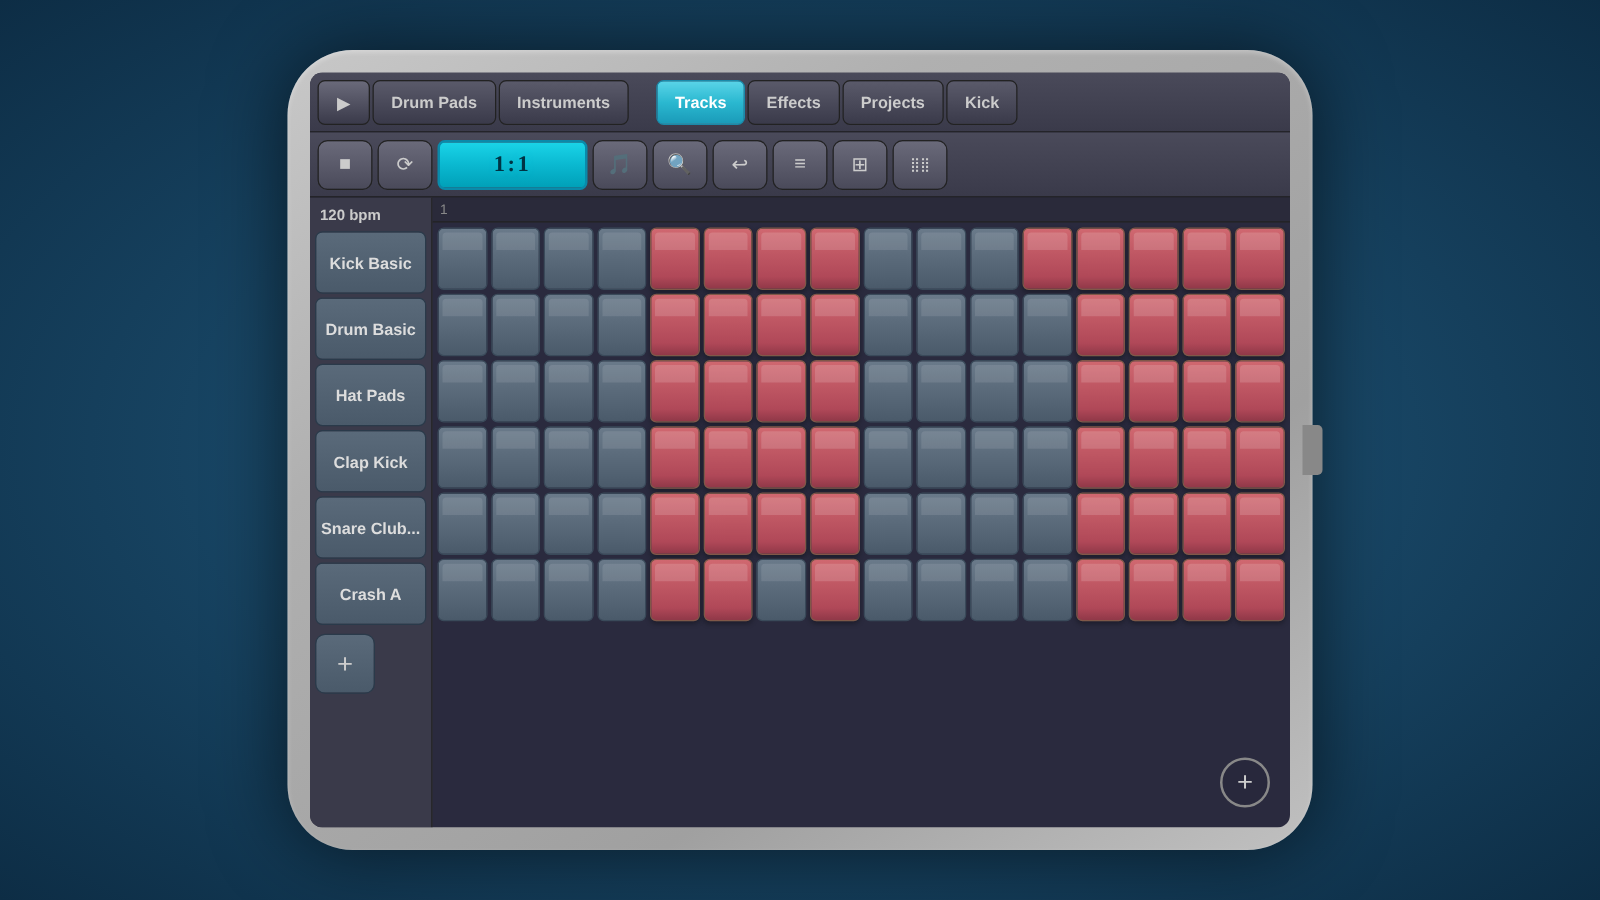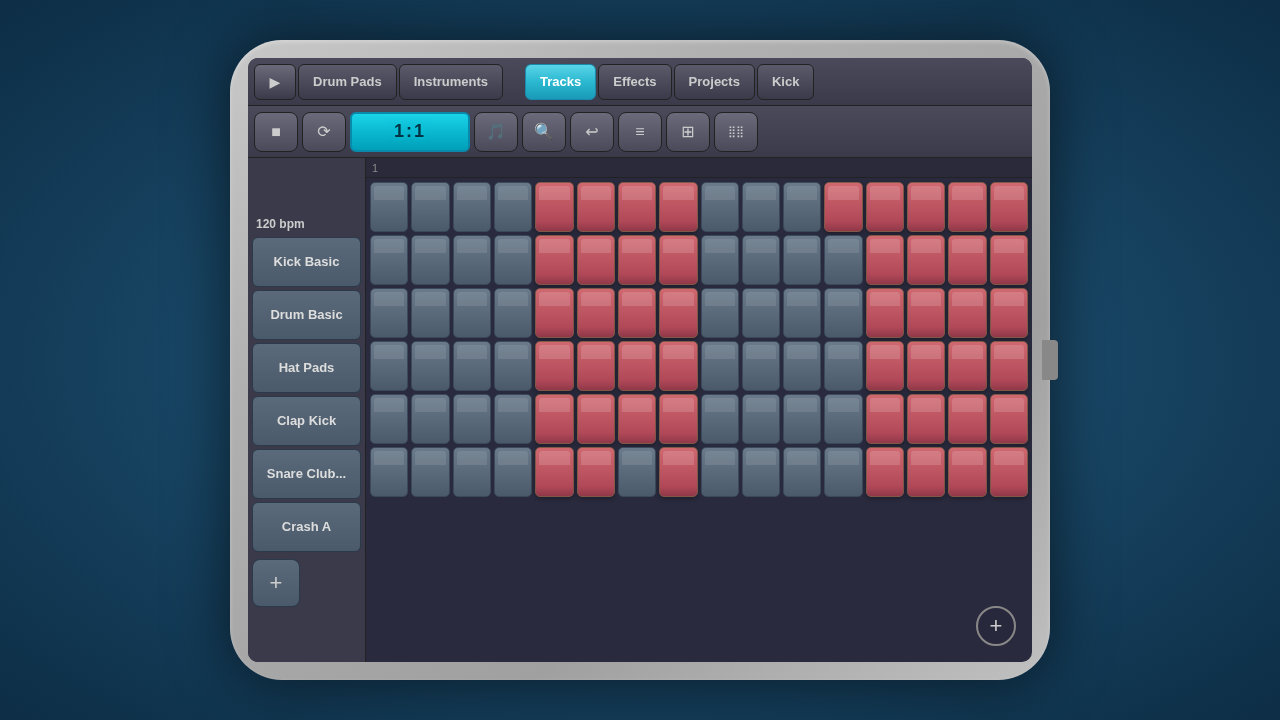--- a/index.html
+++ b/index.html
@@ -124,41 +124,40 @@
       align-items: center;
       justify-content: center;
       position: relative;
       overflow: hidden;
     }
 
     .display-text {
       color: #003344;
       font-size: 18px;
       font-weight: bold;
-      font-family: Liberation Sans, sans-serif;
+      font-family: Liberation Serif, serif;
       text-shadow: 0 0 6px rgba(0,200,220,0.8);
       letter-spacing: 2px;
     }
 
     
     .main-content {
       display: flex;
       flex: 1;
       overflow: hidden;
     }
 
     .tracks-sidebar {
-      width: 118px;
+      width: 98px;
       background: #3a3a4a;
       border-right: 1px solid #222;
       display: flex;
       flex-direction: column;
       padding: 4px;
       gap: 3px;
-      justify-content: center;
     }
 
     .bpm-display {
       color: #ccc;
       font-size: 12px;
       font-weight: bold;
       padding: 2px 4px;
       height: 20px;
       display: flex;
       align-items: center;

